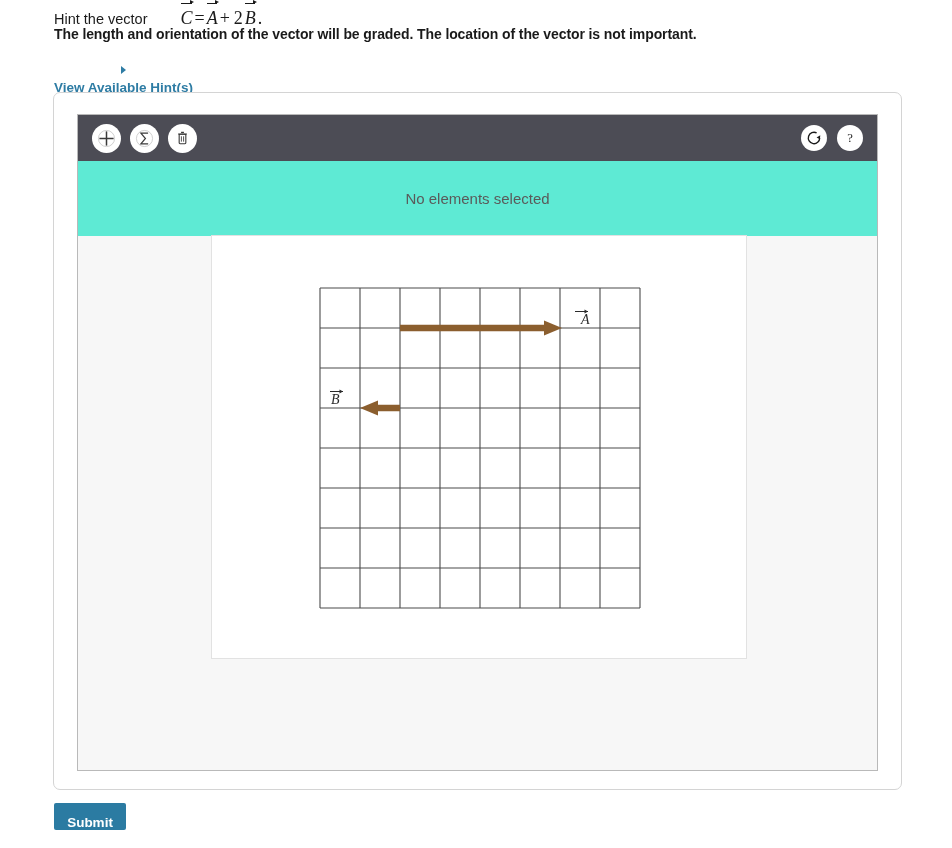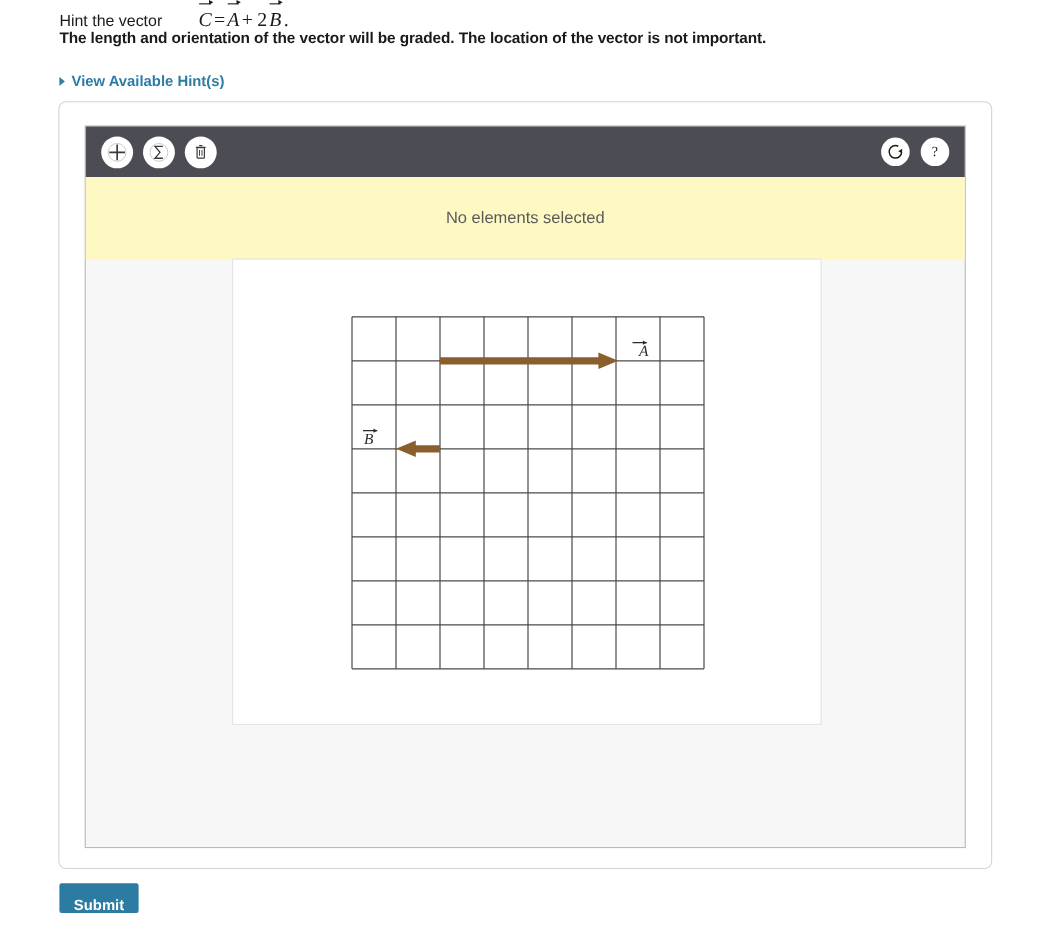--- a/index.html
+++ b/index.html
@@ -77,20 +77,21 @@
     position: absolute;
     left: 54px;
     top: 66px;
     font-size: 13.5px;
     font-weight: bold;
     color: #2e7ca4;
     cursor: pointer;
     display: flex;
     align-items: center;
     gap: 6px;
+    flex-direction: column;
   }
   .hint-tri {
     width: 0;
     height: 0;
     border-left: 5px solid #2e7ca4;
     border-top: 4px solid transparent;
     border-bottom: 4px solid transparent;
     display: inline-block;
   }
 
@@ -283,21 +284,21 @@
 
         <div class="tool-btn sm">
           <svg width="18" height="18" viewBox="0 0 24 24">
             <text x="12" y="17.6" text-anchor="middle" font-family="Liberation Serif, serif" font-size="17" fill="#1a1a1a">?</text>
           </svg>
         </div>
 
       </div>
     </div>
 
-    <div class="status-strip" style="background: #fef9c3;">
+    <div class="status-strip" style="background: #5eead4;">
       <span>No elements selected</span>
     </div>
 
     <div class="canvas-wrap">
       <svg class="grid-svg" width="324" height="324" viewBox="0 0 324 324">
         <g id="grid-lines" stroke="#4a4a4a" stroke-width="1.1">
             <line x1="2" y1="2" x2="2" y2="322"></line>
             <line x1="42" y1="2" x2="42" y2="322"></line>
             <line x1="82" y1="2" x2="82" y2="322"></line>
             <line x1="122" y1="2" x2="122" y2="322"></line>

